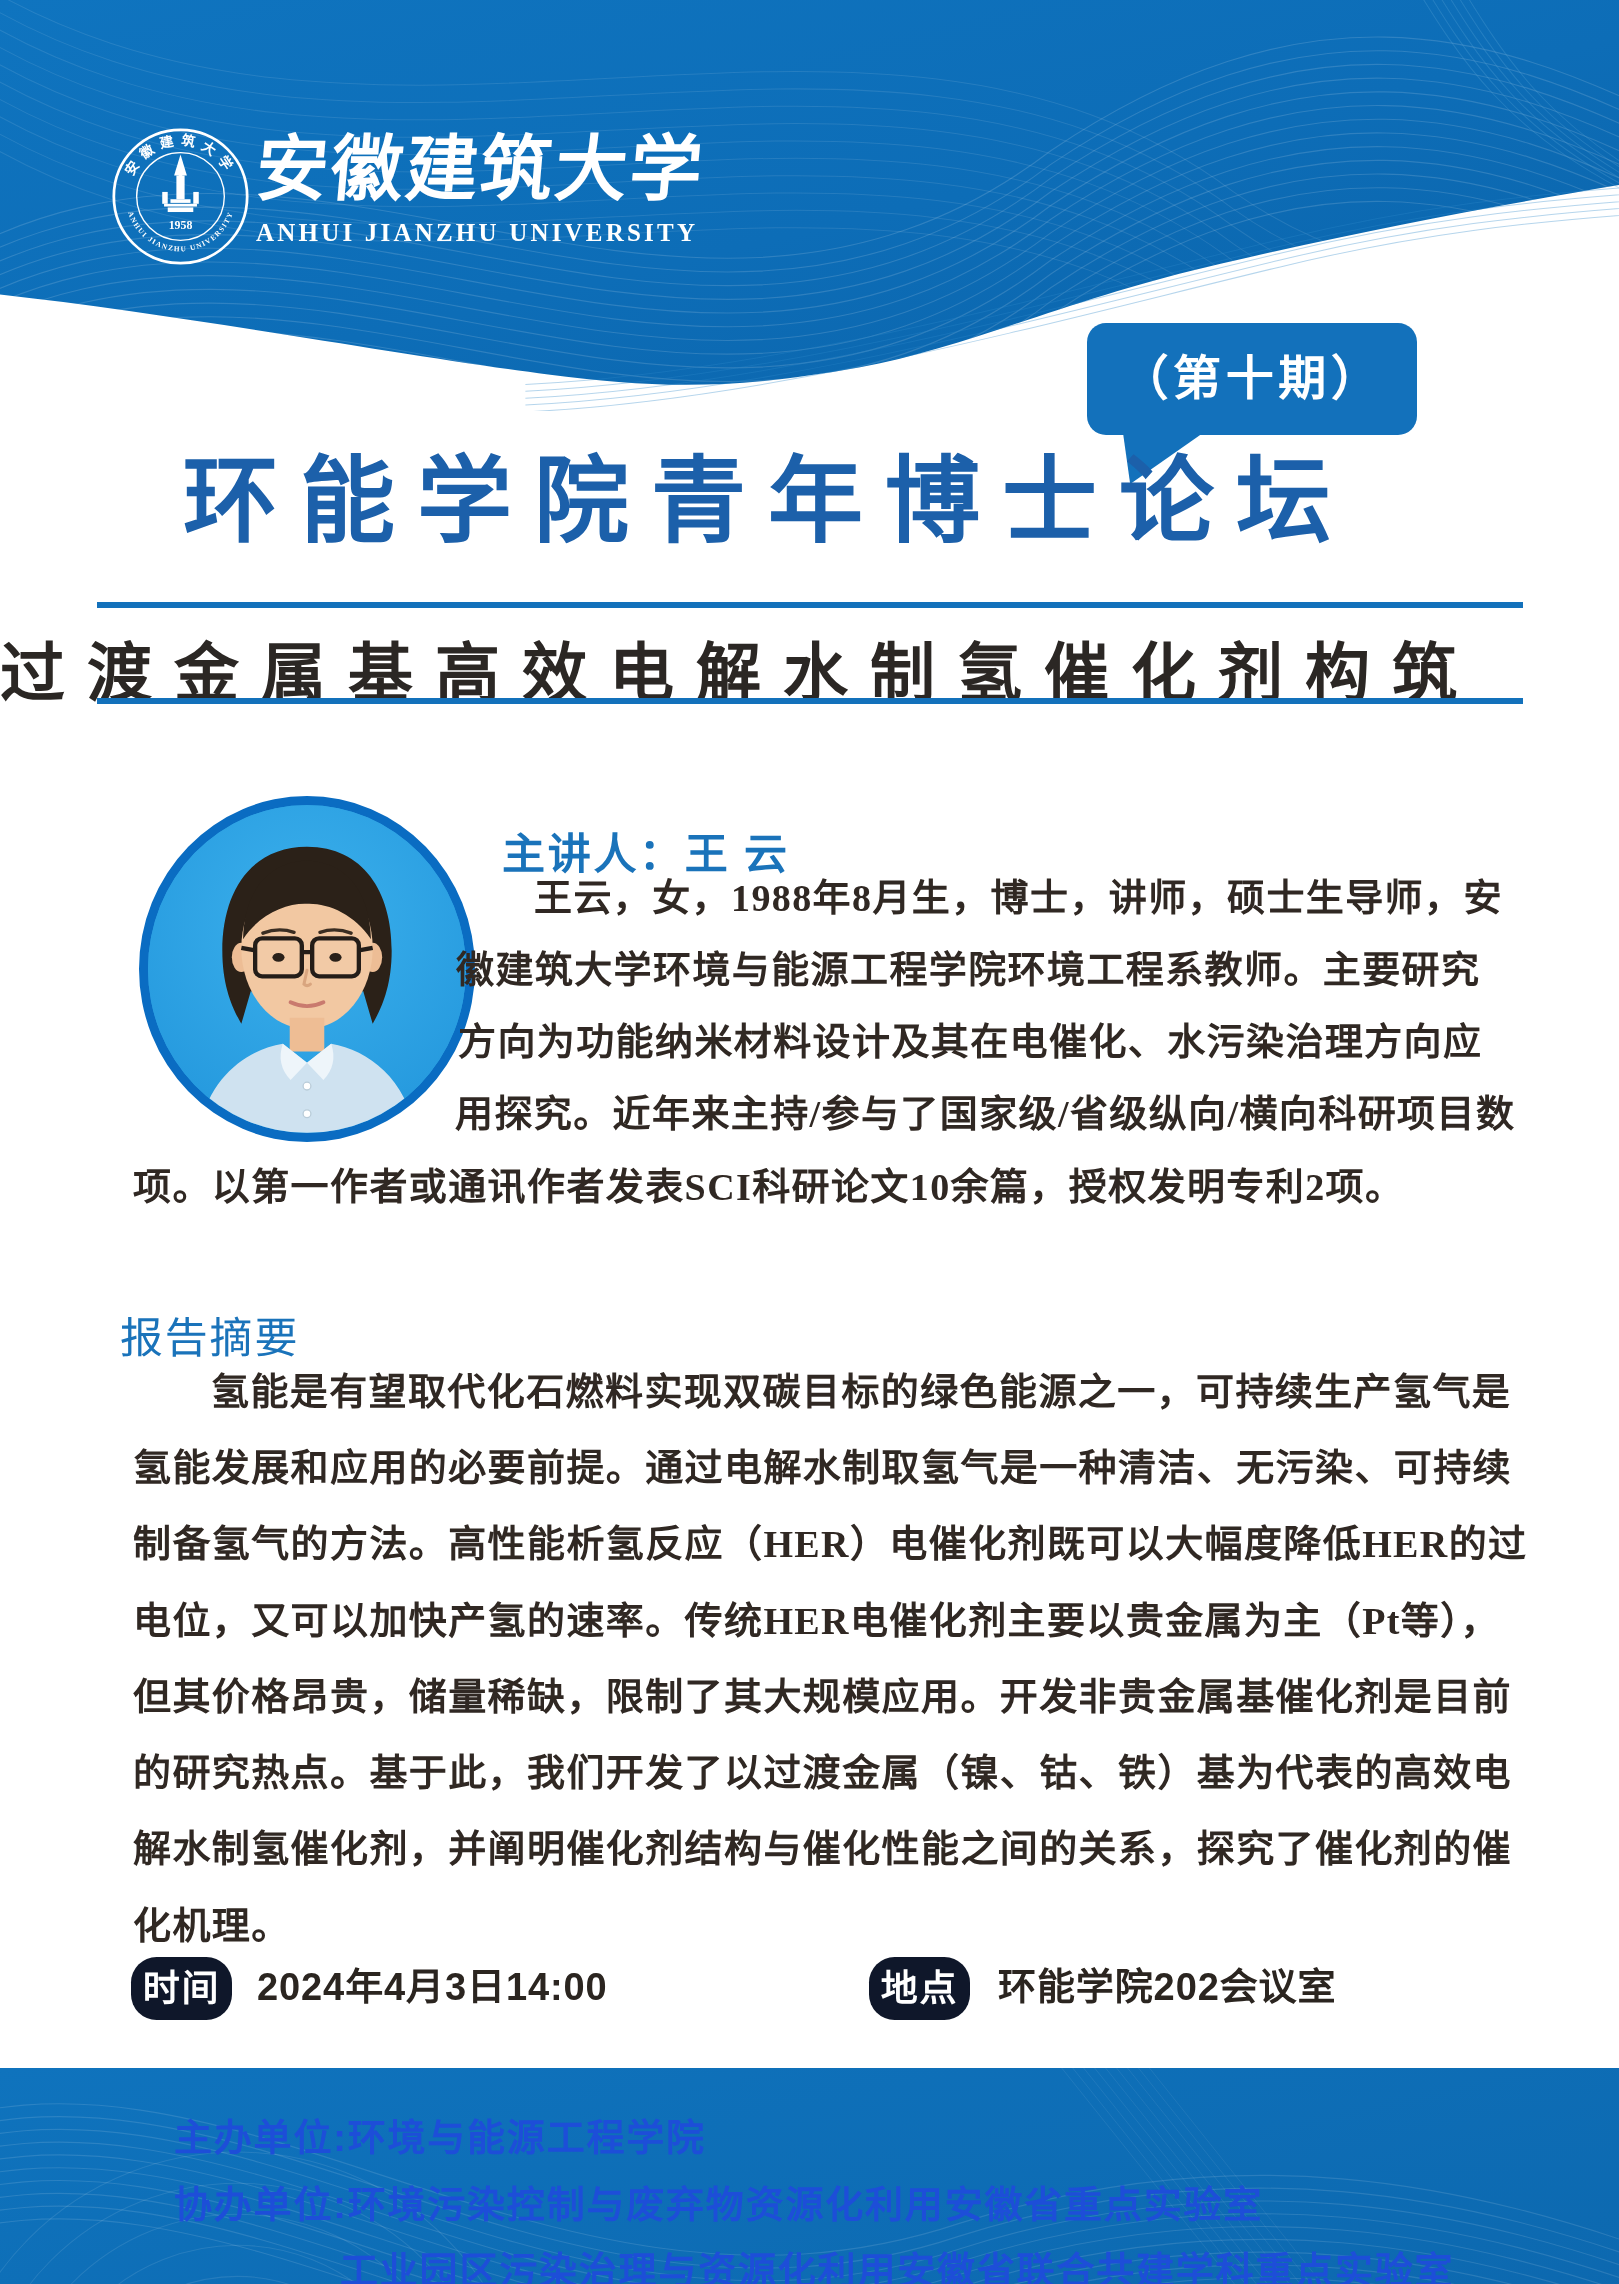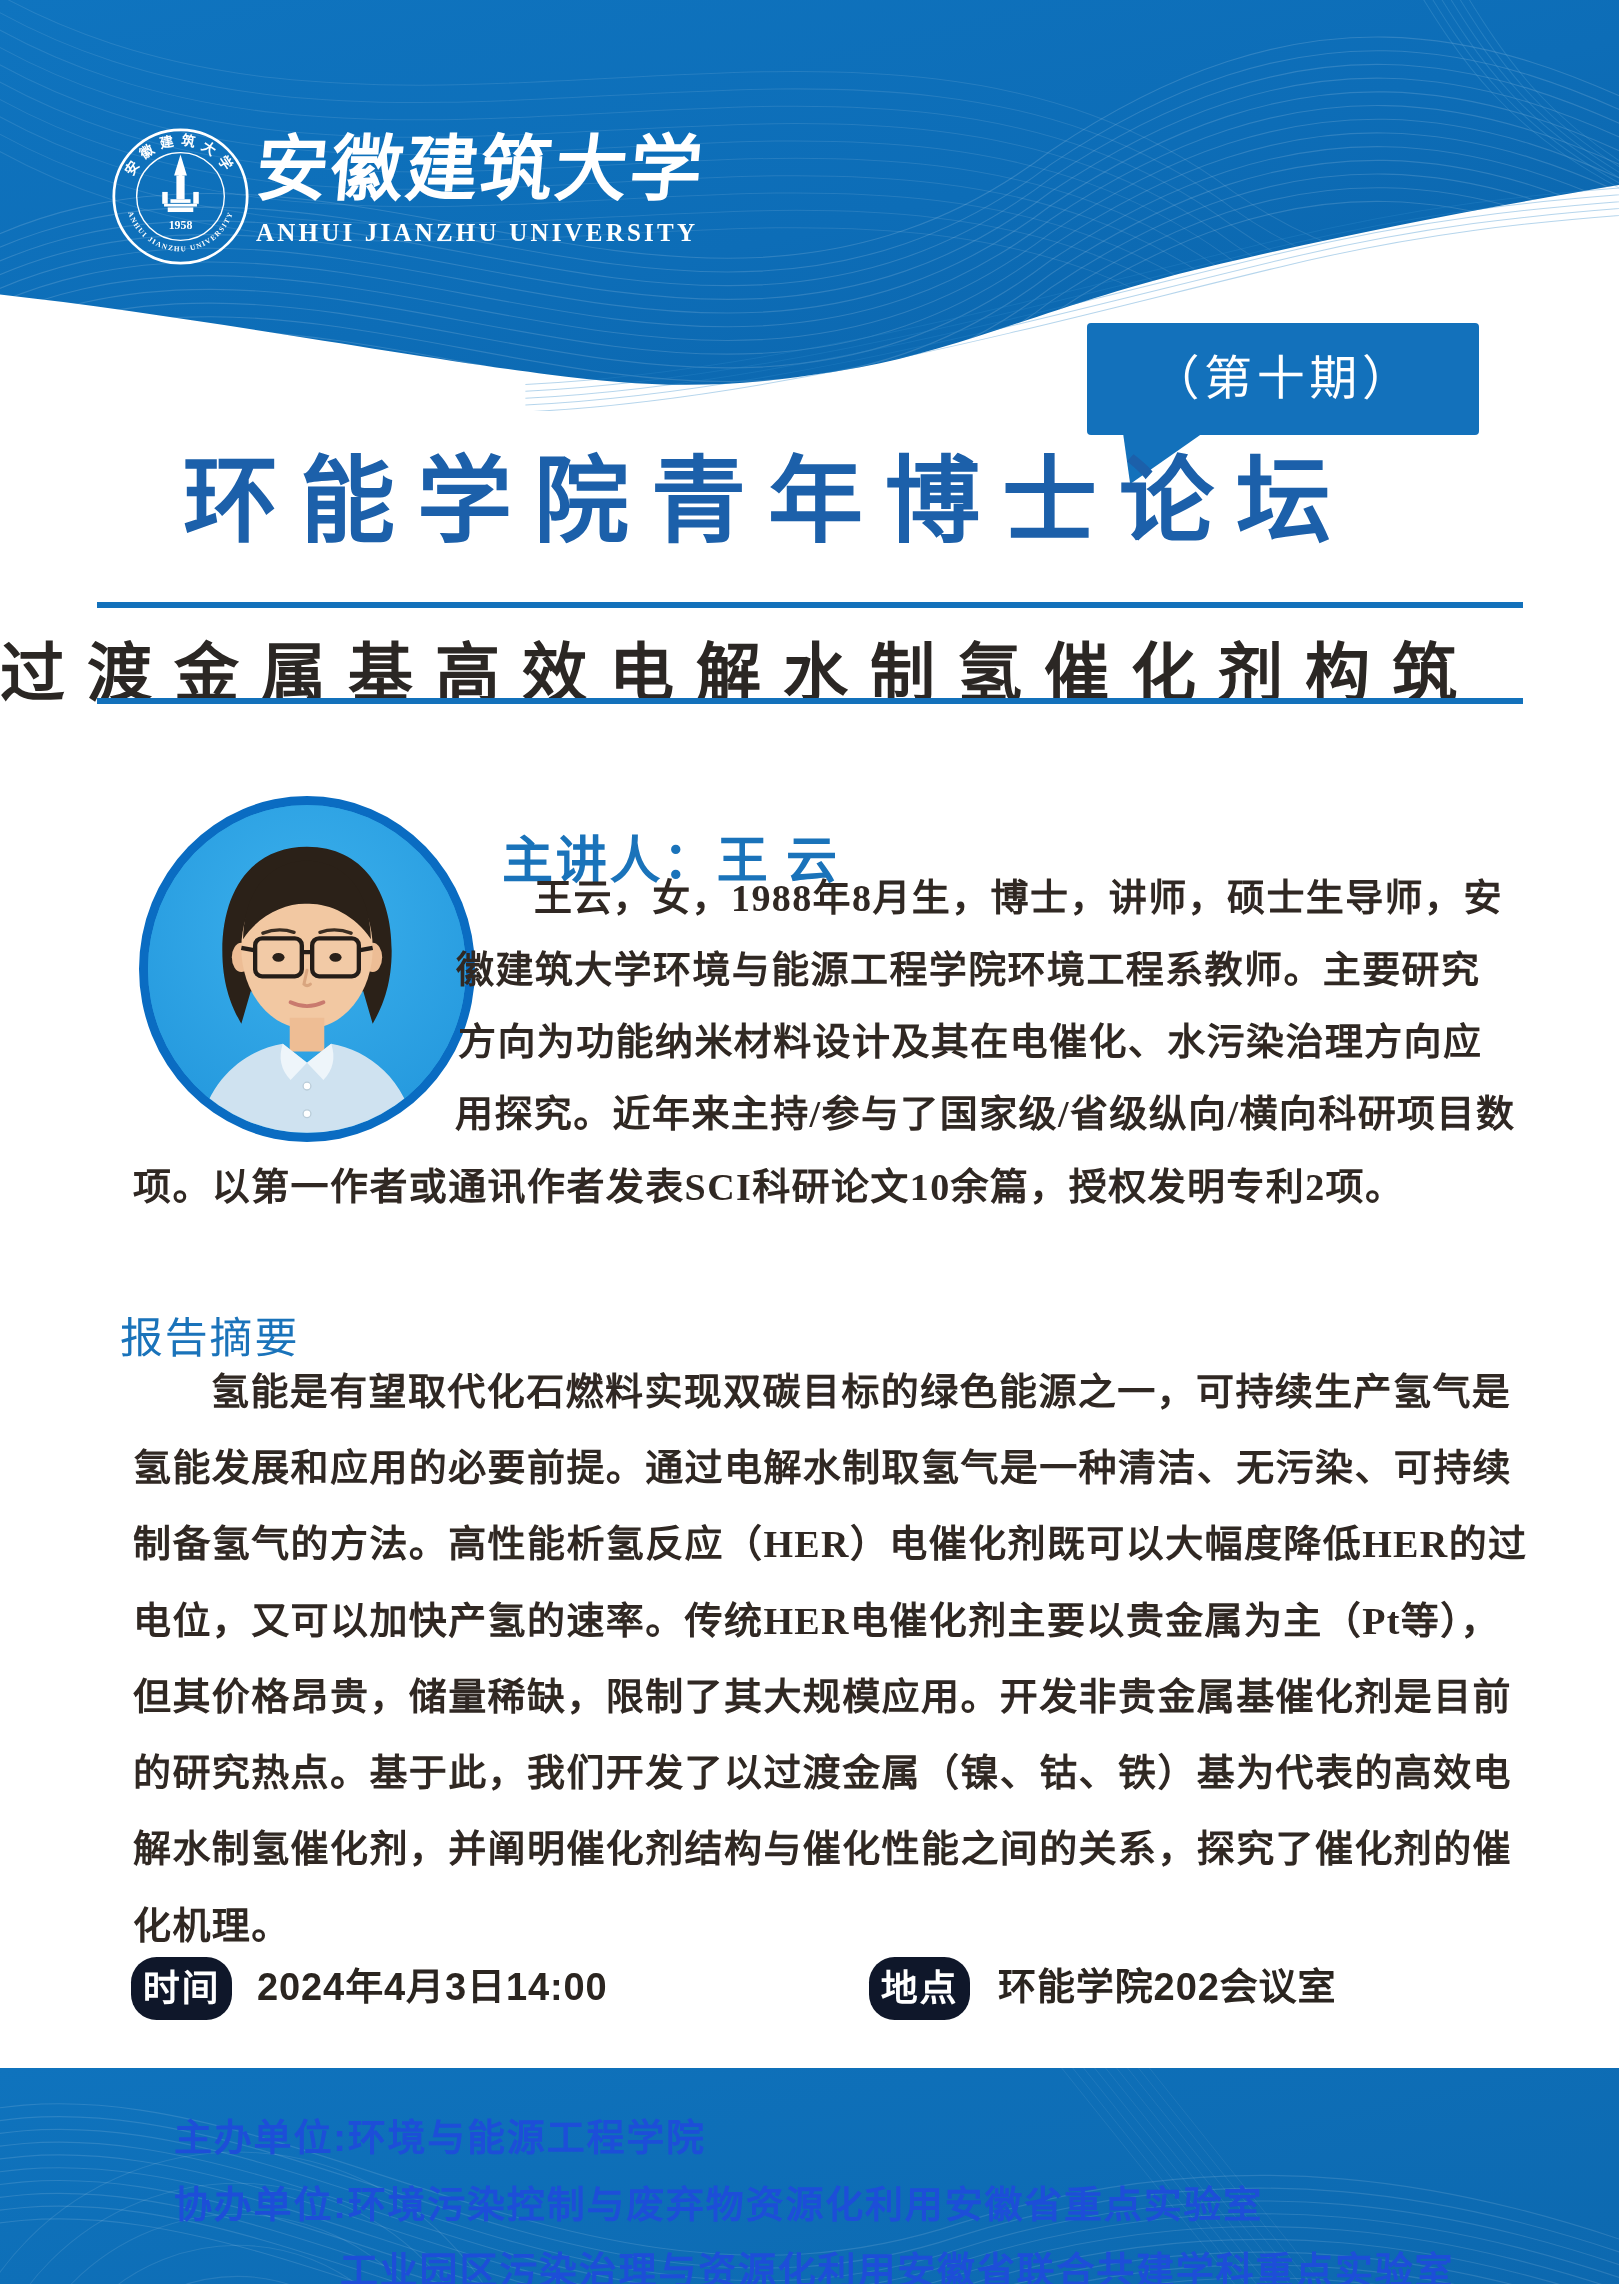--- a/index.html
+++ b/index.html
@@ -10,40 +10,40 @@
 
   
   #header-svg{position:absolute;left:0;top:0;width:1620px;height:411px;display:block;}
   .univ-cn{position:absolute;left:257px;top:110px;font-size:72px;font-weight:700;color:#ffffff;
            letter-spacing:2.7px;transform:skewX(-5deg);}
   .univ-en{position:absolute;left:256px;top:219px;font-size:25px;font-weight:700;color:#ffffff;
            letter-spacing:3.2px;font-family:"Liberation Serif", serif;}
   #seal-svg{position:absolute;left:112px;top:128px;width:137px;height:137px;}
 
   
-  .issue-badge{position:absolute;left:1087px;top:323px;width:392px;height:112px;background:#1371bb;
-               border-radius:4px;color:#ffffff;text-align:center;line-height:112px;
-               font-size:48px;font-weight:400;letter-spacing:4.6px;}
+  .issue-badge{position:absolute;left:1087px;top:323px;width:330px;height:112px;background:#1371bb;
+               border-radius:19px;color:#ffffff;text-align:center;line-height:112px;
+               font-size:48px;font-weight:700;letter-spacing:4.6px;}
   .issue-tail{position:absolute;left:36px;top:110px;width:80px;height:51px;background:#1371bb;
               clip-path:polygon(0 0,100% 0,9% 100%);}
 
   
   .forum-title{position:absolute;left:0;top:424px;width:1536px;text-align:center;color:#1c60aa;
                font-size:95px;font-weight:700;letter-spacing:22px;}
   .rule{position:absolute;left:97px;width:1426px;height:6px;background:#1371bb;}
   .rule-top{top:602px;}
   .rule-bottom{top:698px;}
   .lecture-title{position:absolute;left:0;top:621px;width:1308px;text-align:center;color:#2b2724;
                  font-size:65px;font-weight:700;letter-spacing:22px;}
 
   
   .avatar{position:absolute;left:139px;top:796px;width:336px;height:346px;border:9px solid #0a6cc2;
           border-radius:50%;overflow:hidden;background:#2d9fe0;}
   .avatar svg{display:block;width:100%;height:100%;}
-  .speaker-label{position:absolute;left:502px;top:819px;font-size:51px;font-weight:700;color:#1a73ba;
+  .speaker-label{position:absolute;left:502px;top:819px;font-size:43px;font-weight:700;color:#1a73ba;
                  letter-spacing:2.7px;}
   .bio-line{position:absolute;font-size:38px;font-weight:700;color:#302823;letter-spacing:1.4px;line-height:1;}
   .bio-l0{left:534px;top:879px;}
   .bio-l1{left:456px;top:951px;}
   .bio-l2{left:458px;top:1023px;}
   .bio-l3{left:455px;top:1095px;text-align:right;}
   .bio-l4{left:133px;top:1168px;}
 
   
   .abstract-heading{position:absolute;left:120px;top:1303px;font-size:43px;font-weight:400;color:#1a73ba;

